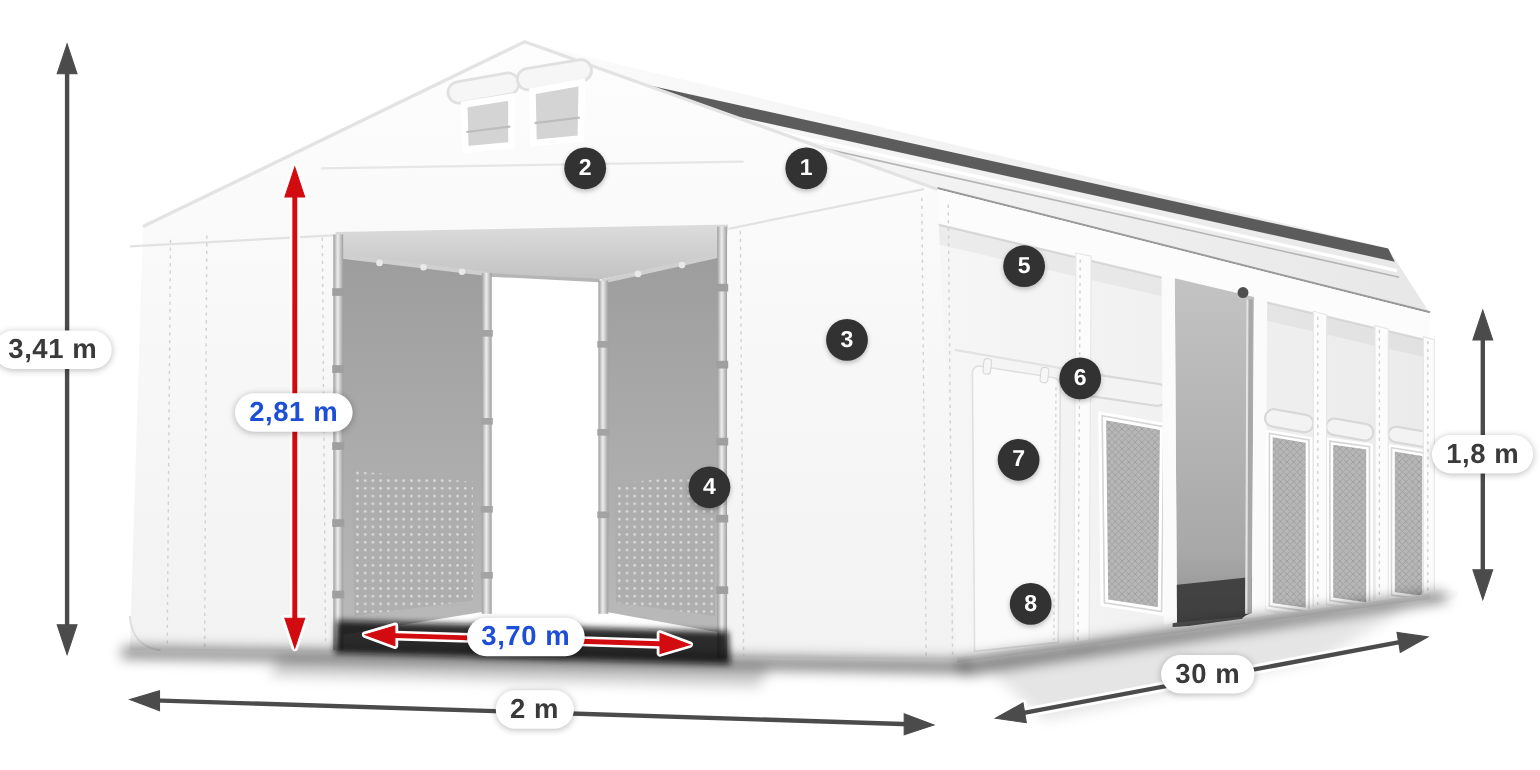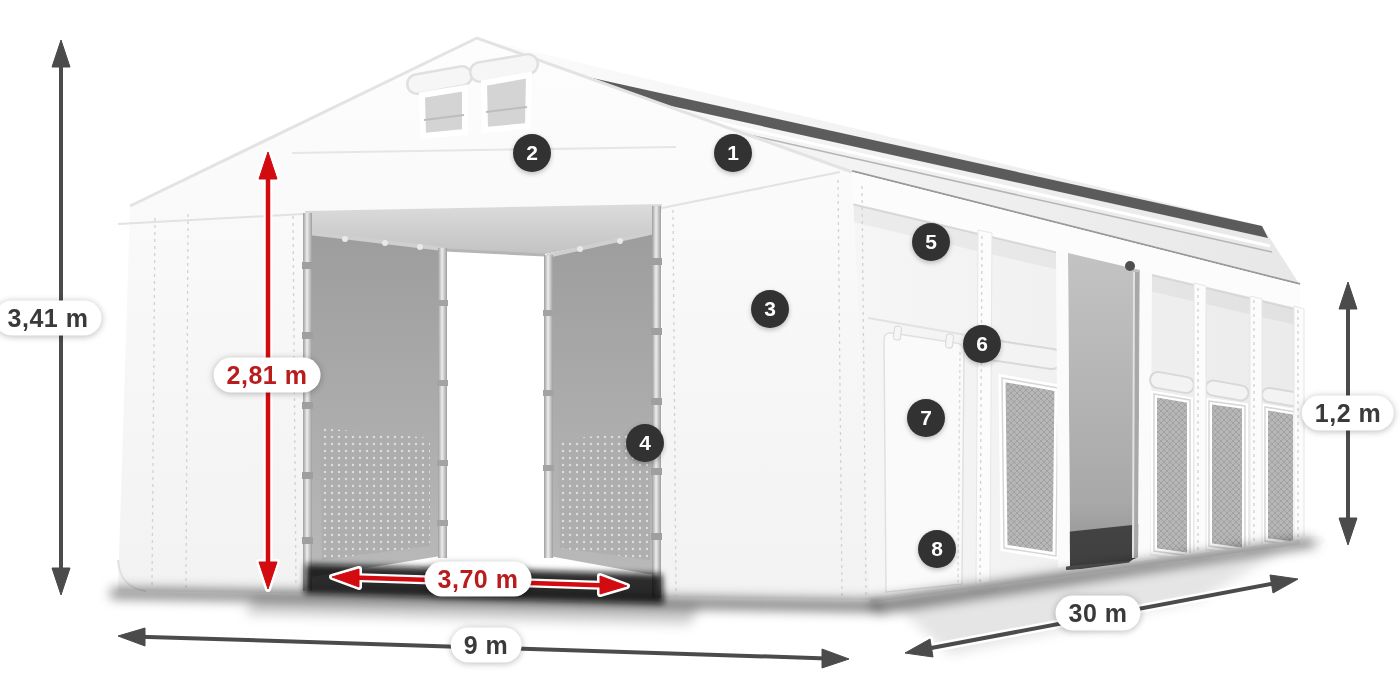--- a/index.html
+++ b/index.html
@@ -7,21 +7,21 @@
     position:relative;width:1400px;height:700px;background:#ffffff;
     overflow:hidden;font-family:"Liberation Sans", sans-serif;
   }
   .stage svg{position:absolute;left:0;top:0;}
   .dim-pill{
     position:absolute;transform:translate(-50%,-50%);
     background:#ffffff;border-radius:20px;padding:3px 13px;
     font-size:25px;font-weight:bold;color:#3a3a3a;white-space:nowrap;
     box-shadow:0 1px 7px rgba(0,0,0,.28);letter-spacing:.5px;z-index:5;
   }
-  .dim-pill.red{color:#b91c1c;}
+  .dim-pill.red{color:#1d4ed8;}
   .badge{
     position:absolute;transform:translate(-50%,-50%);
     width:38px;height:38px;border-radius:50%;background:#323232;
     color:#ffffff;font-size:21px;font-weight:bold;
     display:flex;align-items:center;justify-content:center;
     box-shadow:0 2px 5px rgba(0,0,0,.25);z-index:6;
   }
 </style>
 </head>
 <body>
@@ -324,23 +324,23 @@
       <line x1="1348" y1="302" x2="1348" y2="525" stroke-width="4"></line>
       <polygon points="1348,282 1339,309 1357,309"></polygon>
       <polygon points="1348,545 1339,518 1357,518"></polygon>
     </g>
   </g>
 </svg>
 
 <div class="dim-pill" style="left:48px;top:318px">3,41 m</div>
 <div class="dim-pill red" style="left:267px;top:375px">2,81 m</div>
 <div class="dim-pill red" style="left:478px;top:579px">3,70 m</div>
-<div class="dim-pill" style="left:486px;top:645px">9 m</div>
+<div class="dim-pill" style="left:486px;top:645px">2 m</div>
 <div class="dim-pill" style="left:1098px;top:613px">30 m</div>
-<div class="dim-pill" style="left:1348px;top:413px">1,2 m</div>
+<div class="dim-pill" style="left:1348px;top:413px">1,8 m</div>
 
 <div class="badge" style="left:733px;top:153px">
       <span>1</span>
     </div>
 <div class="badge" style="left:532px;top:153px">
       <span>2</span>
     </div>
 <div class="badge" style="left:770px;top:309px">
       <span>3</span>
     </div>

